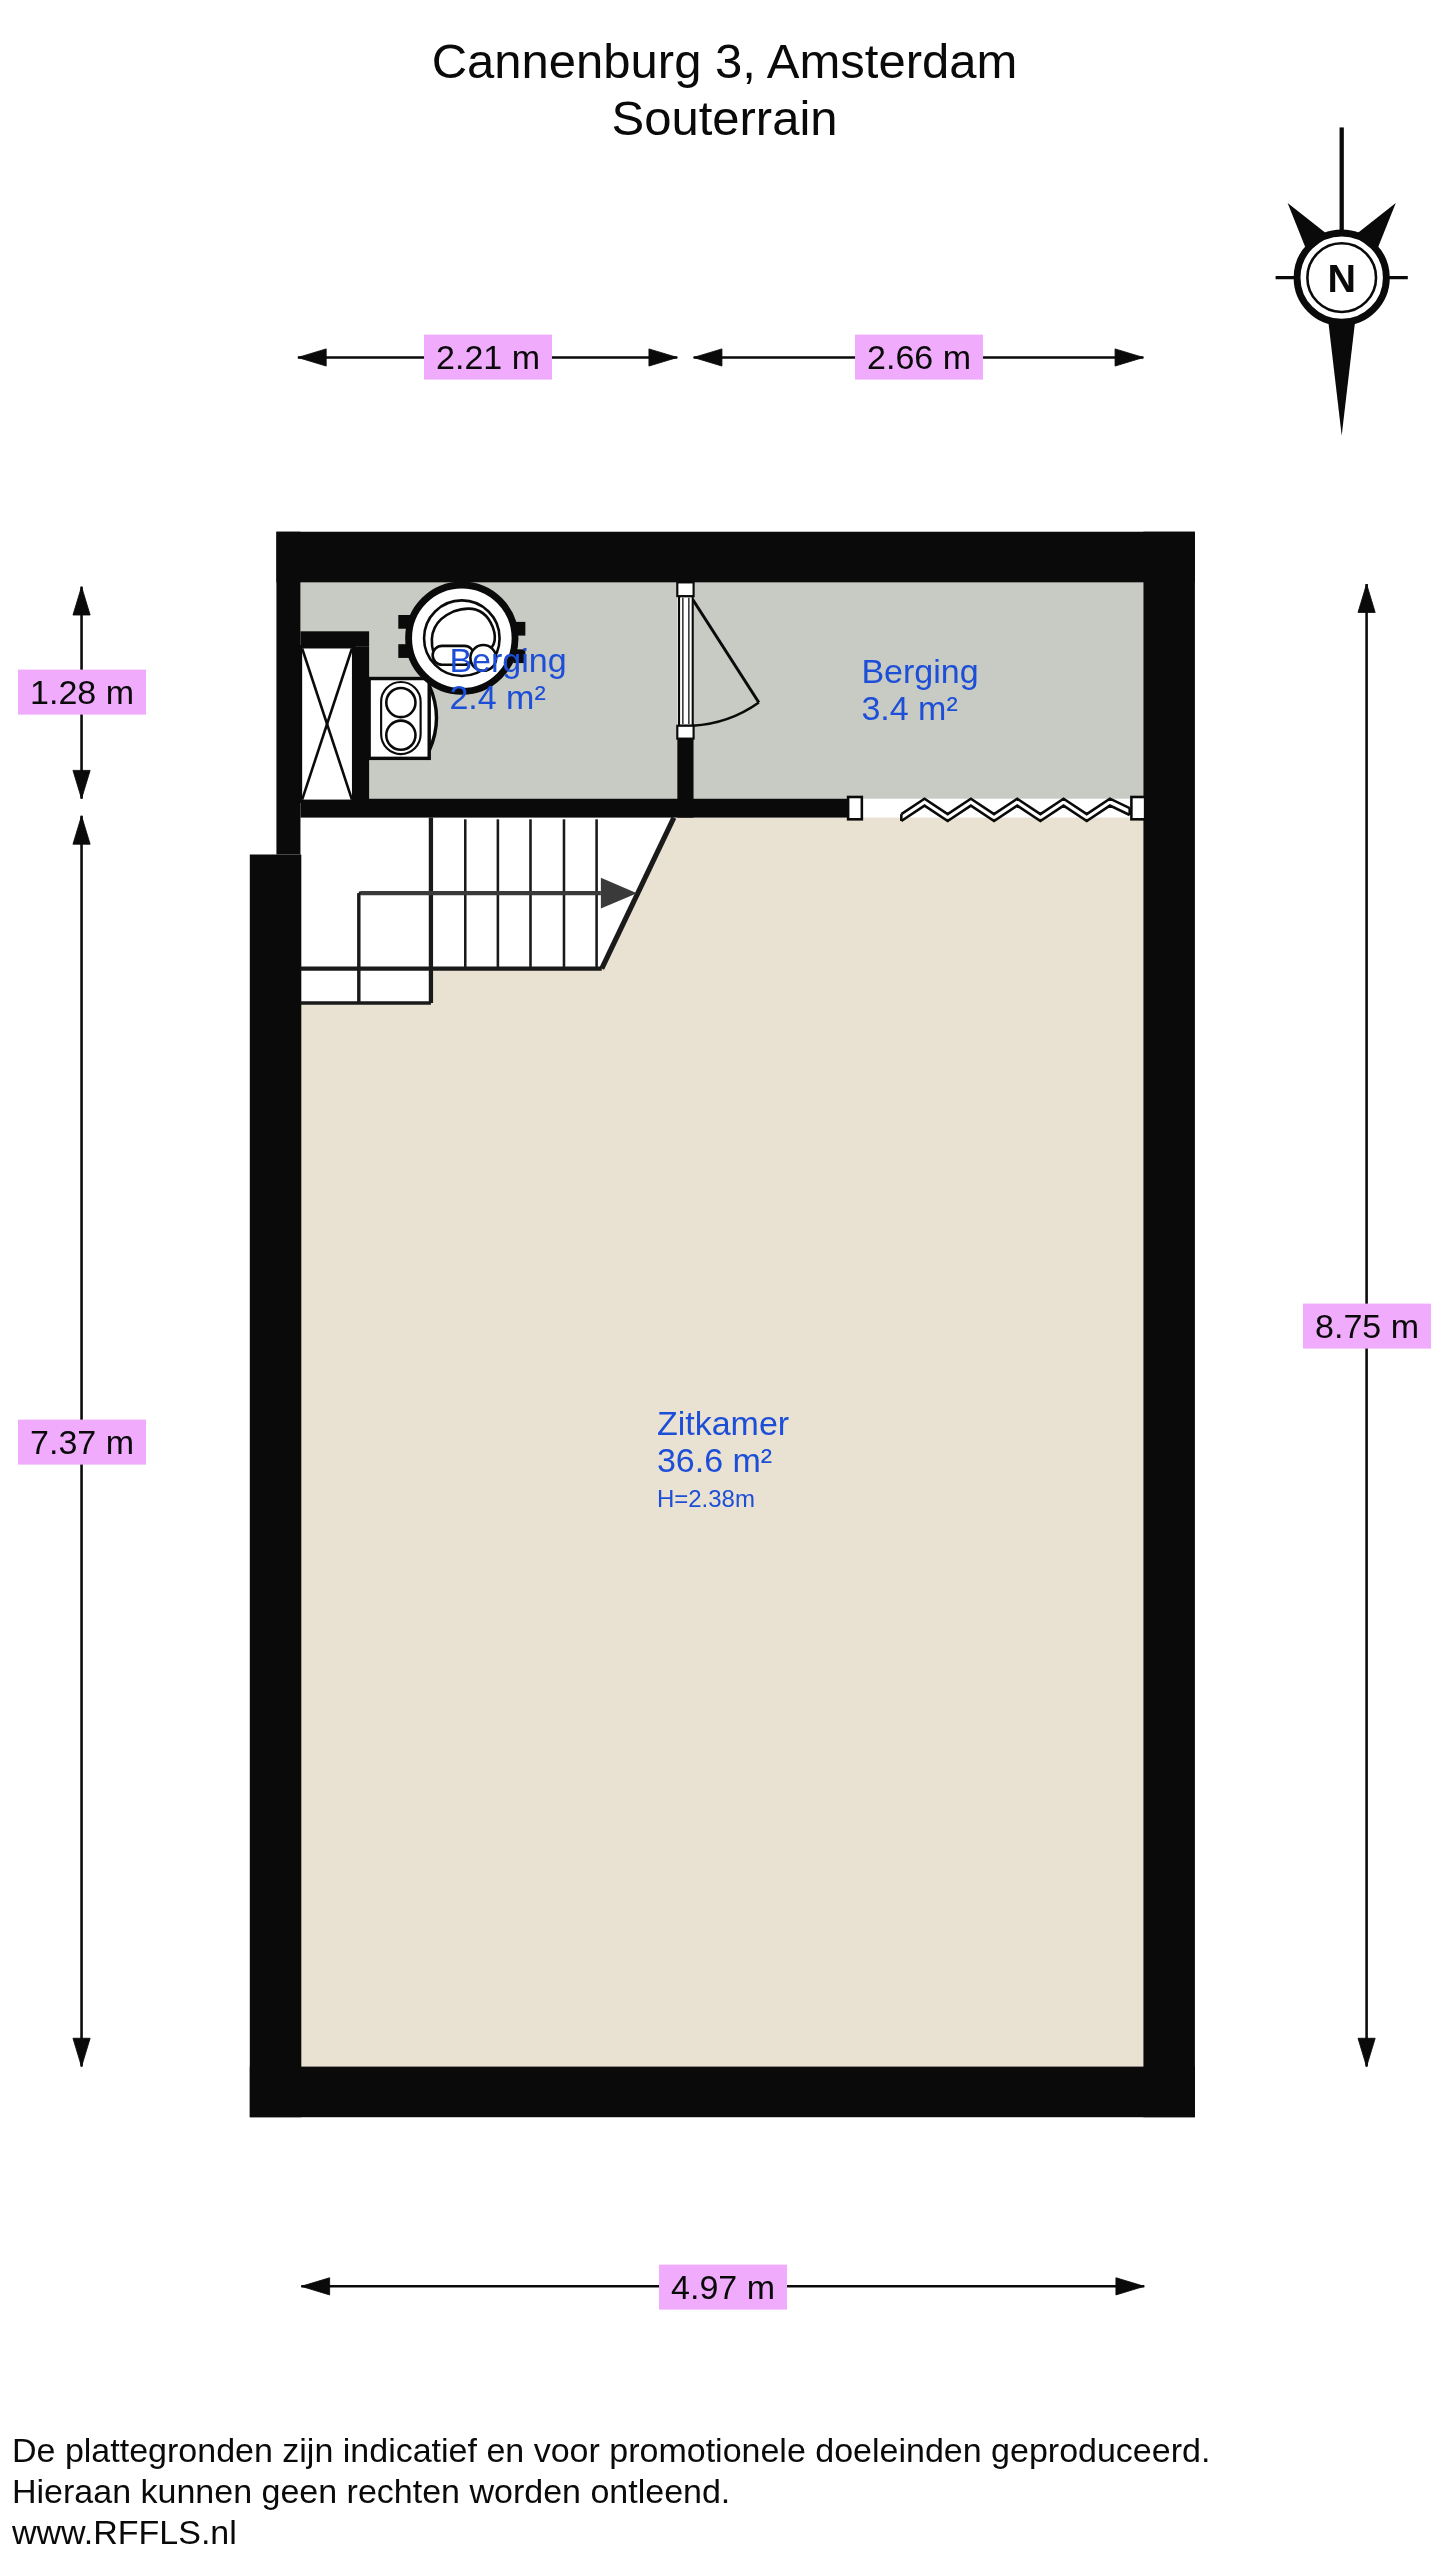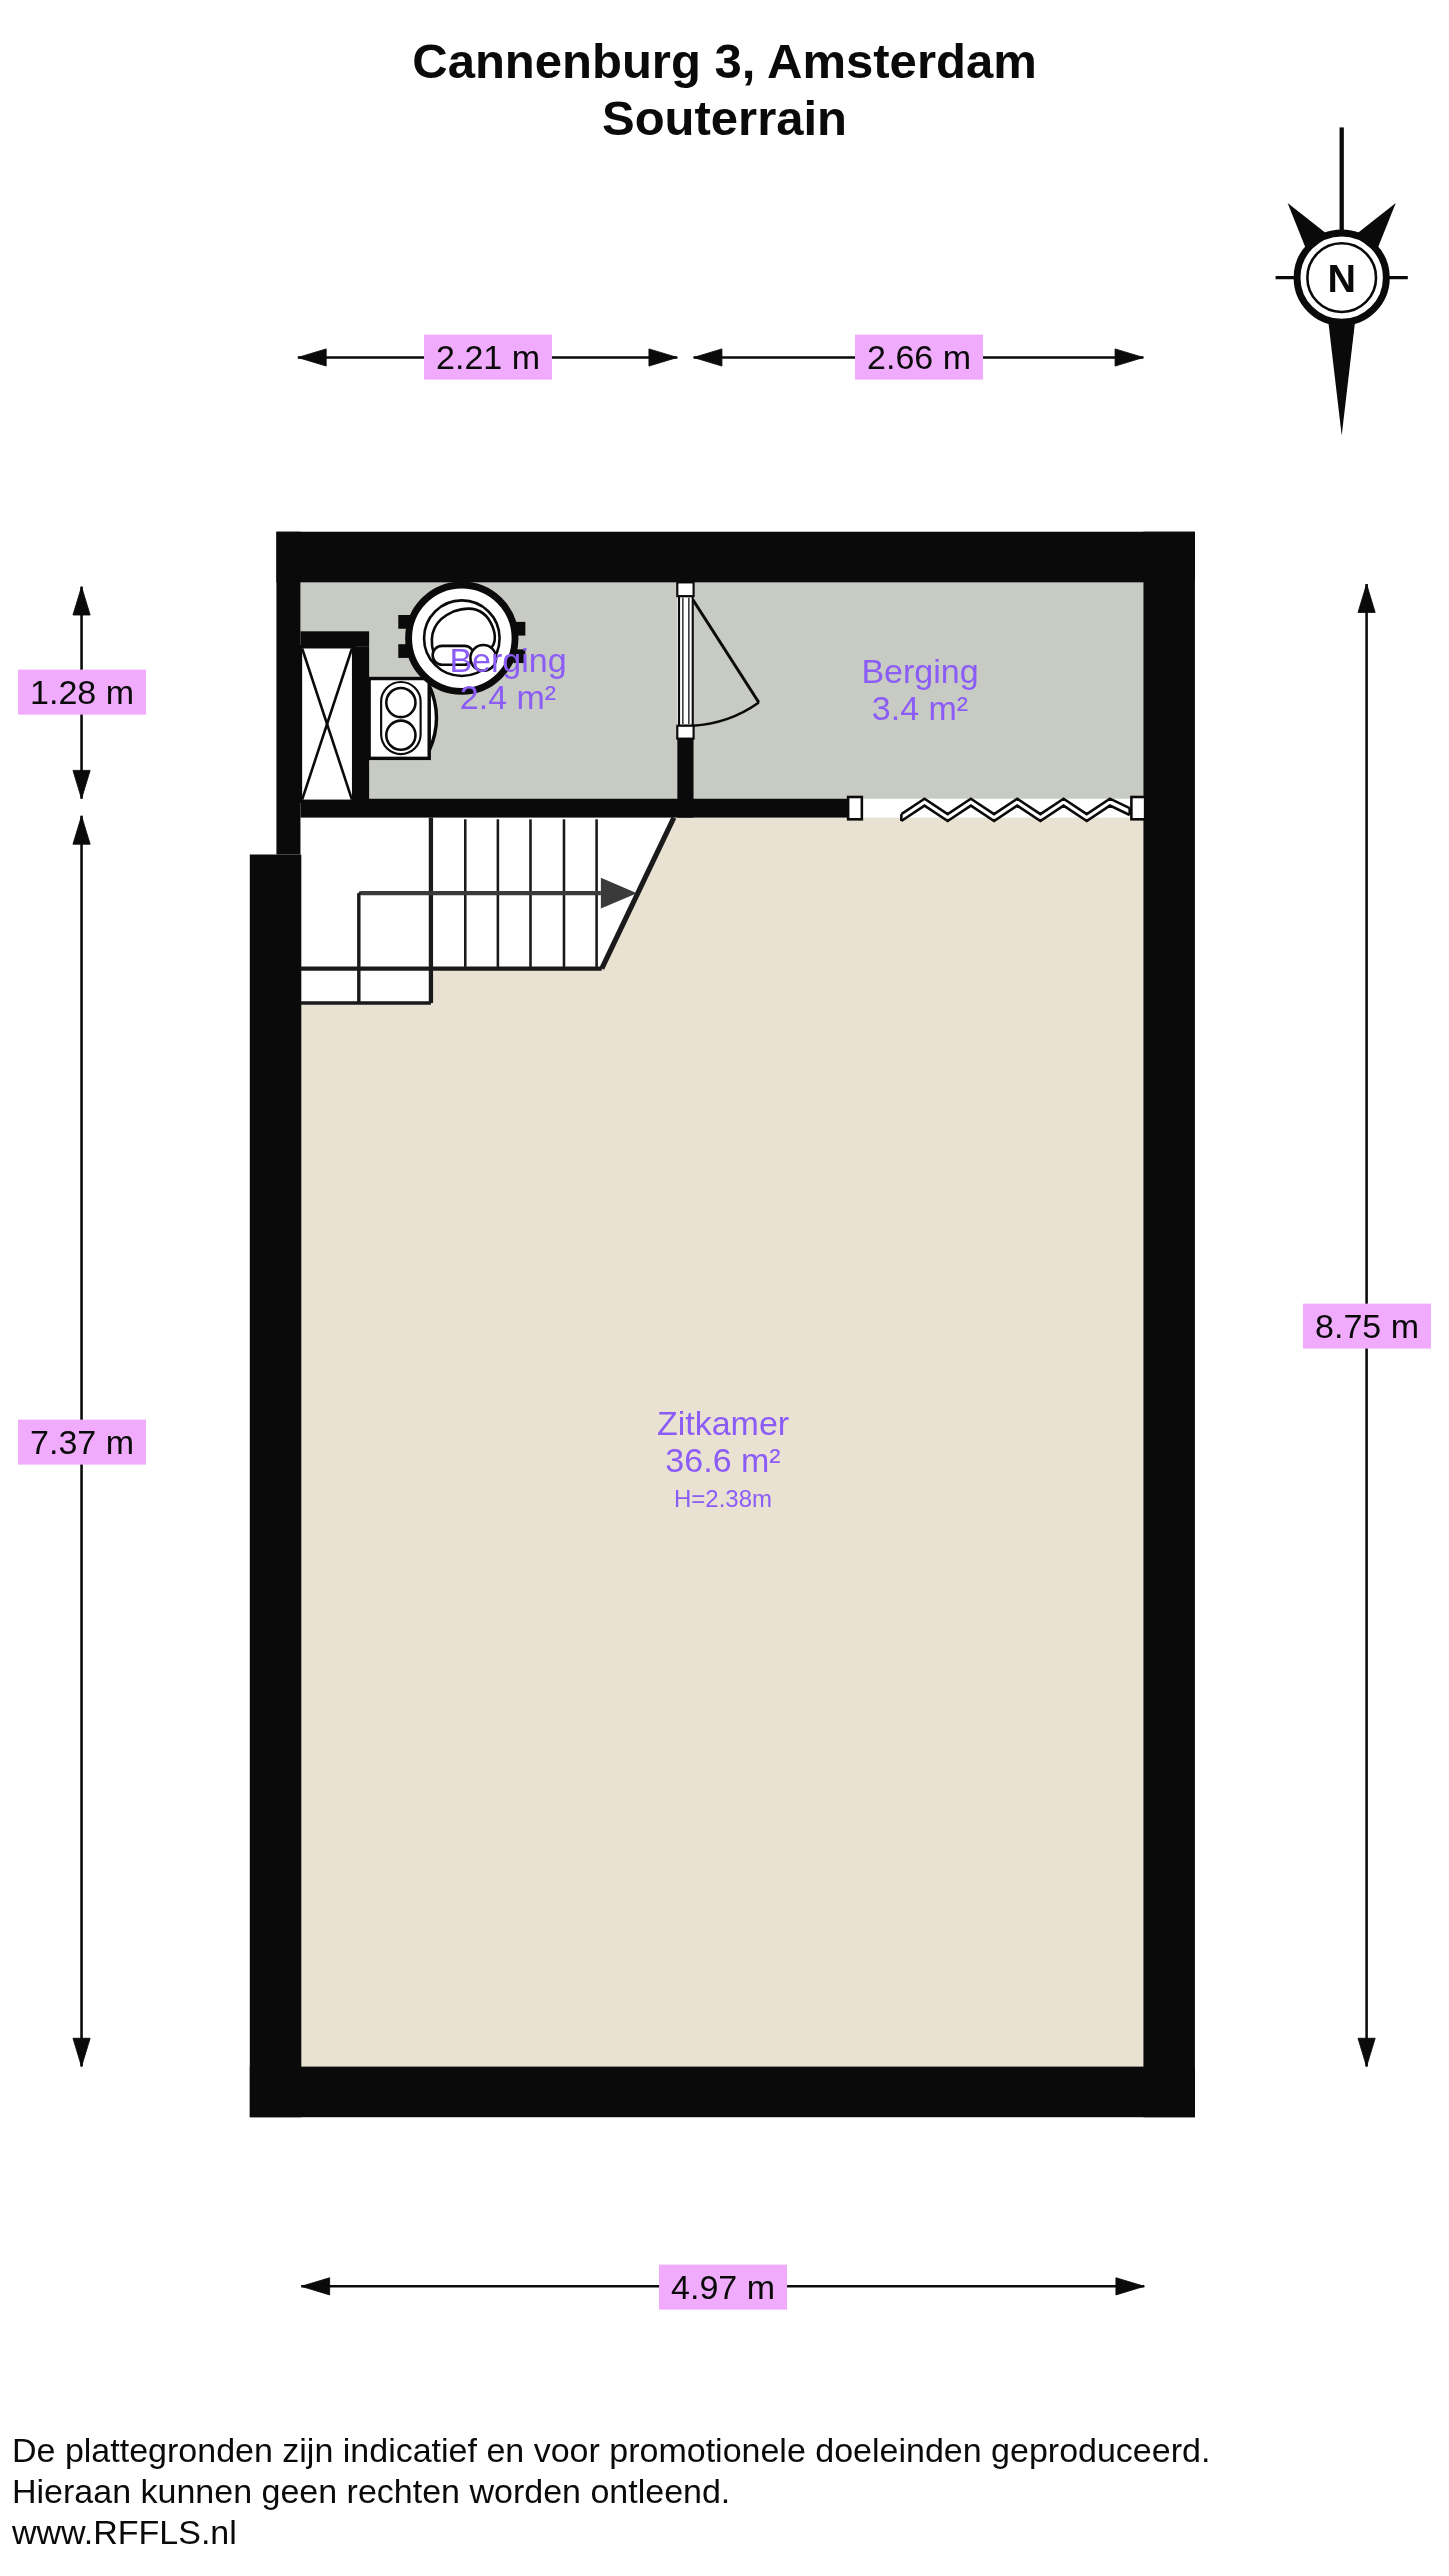--- a/index.html
+++ b/index.html
@@ -4,27 +4,27 @@
 <style>
   html,body{margin:0;padding:0;background:#ffffff;}
   .canvas{
     position:relative;width:1449px;height:2576px;background:#ffffff;
     font-family:"Liberation Sans", sans-serif;color:#1a1a1a;overflow:hidden;
   }
   .layer{position:absolute;left:0;top:0;}
   .abs{position:absolute;transform:translate(-50%,-50%);white-space:nowrap;}
   .title-block{
     position:absolute;left:0;top:33px;width:100%;text-align:center;
-    font-weight:bold;font-size:49px;line-height:57px;color:#0a0a0a;
+    font-weight:normal;font-size:49px;line-height:57px;color:#0a0a0a;
   }
   .dim-label{
     font-size:34px;color:#0a0a0a;background:#f0abfc;padding:3.4px 12px;line-height:38px;
   }
   .room-label{
-    text-align:center;font-size:34px;line-height:37px;color:#8b5cf6;
+    text-align:left;font-size:34px;line-height:37px;color:#1d4ed8;
   }
   .room-label .small{font-size:24px;line-height:39px;}
   .footer-block{
     position:absolute;left:0;top:2430px;width:100%;text-align:left;
     font-size:34px;line-height:41px;color:#0a0a0a;margin-left:12px;
   }
   svg text.compass-n{font-family:"Liberation Sans", sans-serif;font-weight:bold;font-size:46px;}
 </style>
 </head>
 <body>

